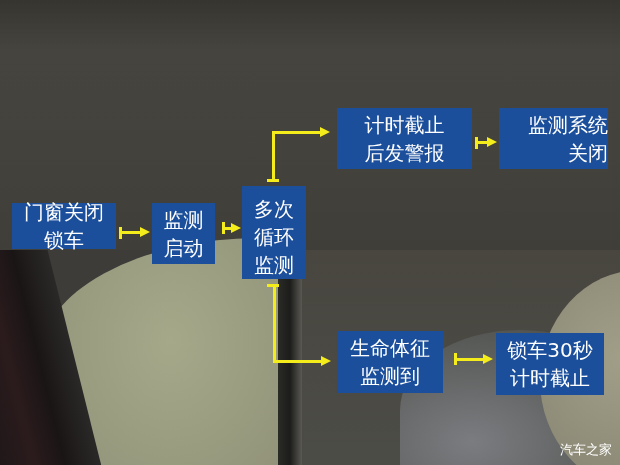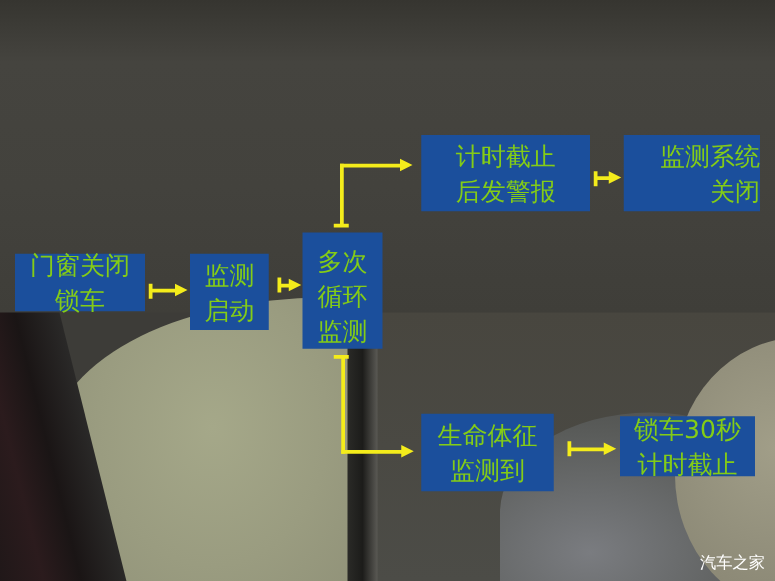--- a/index.html
+++ b/index.html
@@ -20,21 +20,21 @@
       background: linear-gradient(180deg,#48463f 0%,#4a4943 50%,#4c4c47 100%); }
   .bg .seat { position:absolute; left:540px; top:270px; width:200px; height:220px;
       background: radial-gradient(ellipse at 40% 40%, #a19e88, #807d6c); border-radius:50%; }
   .bg .lower-grey { position:absolute; left:400px; top:330px; width:240px; height:160px;
       background: radial-gradient(ellipse at 30% 70%, #7a7c80 0%, #5a5c5a 60%, #474845 100%); border-radius:50% 50% 0 0; }
   .bg .airbag-badge { position:absolute; left:392px; top:282px; width:86px; height:32px;
       border:1px solid #5a5853; border-radius:16px; color:#5e5c57; font-size:13px;
       font-weight:bold; letter-spacing:1px; text-align:center; line-height:32px;
       font-family: "Liberation Sans", sans-serif; }
 
-  .node { position:absolute; background:#1b4f9c; color:#84cc16;
+  .node { position:absolute; background:#1b4f9c; color:#ffffff;
       display:flex; flex-direction:column; align-items:center; justify-content:center;
       font-size:20px; line-height:28px; text-align:center; letter-spacing:0px; }
   .node span { display:block; white-space:nowrap; }
 
   .line { position:absolute; background:#f4ec1b; }
   .arrow { position:absolute; width:0; height:0;
       border-top:5px solid transparent; border-bottom:5px solid transparent;
       border-left:10px solid #f4ec1b; }
   .tick-v { position:absolute; width:3px; height:12px; background:#f4ec1b; }
   .tick-h { position:absolute; width:12px; height:3px; background:#f4ec1b; }
@@ -79,21 +79,21 @@
 <div class="node" style="left:499px;top:108px;width:109px;height:61px;align-items:flex-end;">
   <span>监测系统</span>
   <span>关闭</span>
 </div>
 
 <div class="node" style="left:337px;top:331px;width:106px;height:62px;">
   <span>生命体征</span>
   <span>监测到</span>
 </div>
 
-<div class="node" style="left:496px;top:333px;width:108px;height:48px;">
+<div class="node" style="left:496px;top:333px;width:108px;height:62px;">
   <span>锁车30秒</span>
   <span>计时截止</span>
 </div>
 
 <div>
   <div class="tick-v" style="left:119px;top:227px;"></div>
   <div class="line" style="left:120px;top:231px;width:22px;height:3px;"></div>
   <div class="arrow" style="left:140px;top:227px;"></div>
 </div>
 

